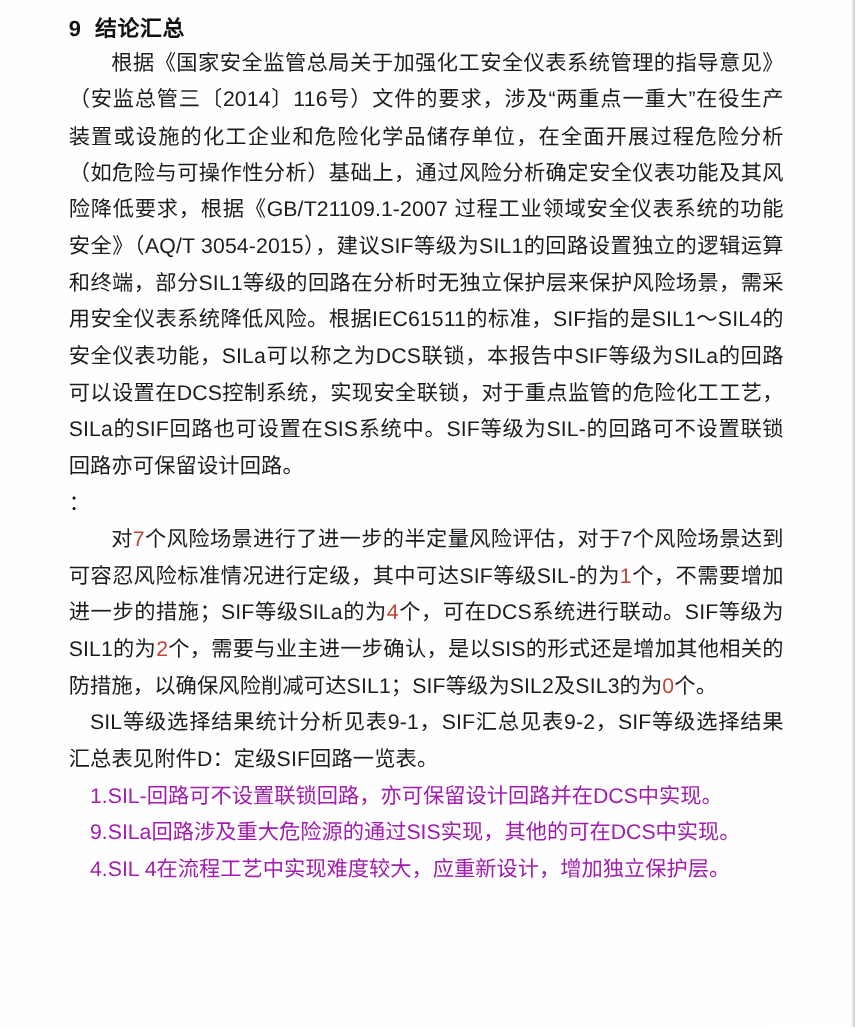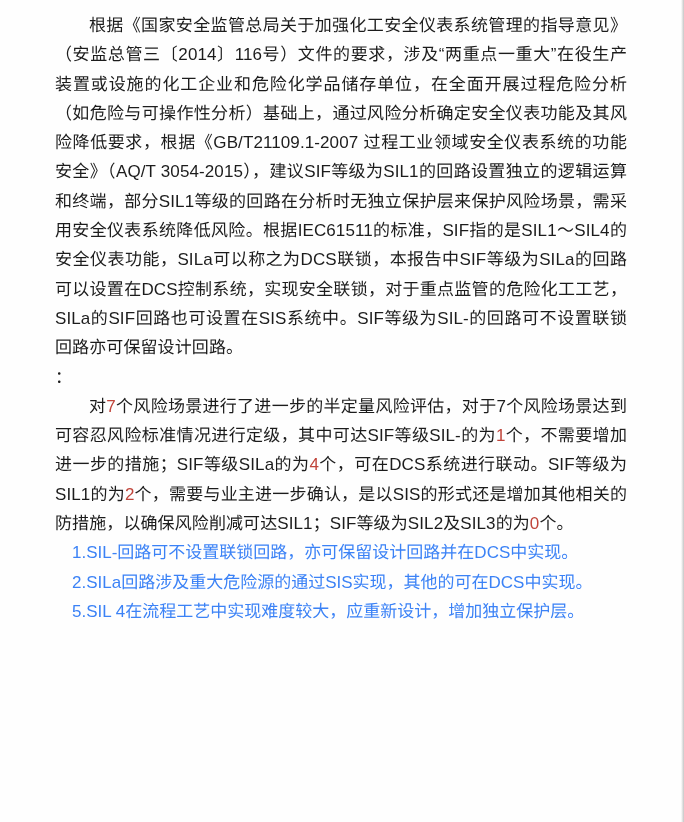--- a/index.html
+++ b/index.html
@@ -50,58 +50,59 @@
   .para {
     font-size: 17px;
     color: #1c1c1c;
     line-height: 29.3px;
     margin: 0;
     text-align: justify;
     text-justify: inter-ideograph;
     letter-spacing: 0.1px;
   }
   .para.first-body {
-    margin-top: 11px;
   }
   .indent {
     text-indent: 2em;
   }
   .indent-1 {
     text-indent: 1em;
   }
   .tight {
     text-align: left;
   }
   .red {
     color: #c0443a;
   }
   .list-line {
     font-size: 17px;
-    color: #3b82f6;
+    color: #a21caf;
     line-height: 29.3px;
     margin: 0;
     padding-left: 1em;
     text-align: left;
     white-space: nowrap;
   }
 </style>
 </head>
 <body>
 
 <div class="page">
   <div class="content">
 
+    <h1 class="heading">9  结论汇总</h1>
 
     <p class="para indent first-body">根据《国家安全监管总局关于加强化工安全仪表系统管理的指导意见》（安监总管三〔2014〕116号）文件的要求，涉及“两重点一重大”在役生产装置或设施的化工企业和危险化学品储存单位，在全面开展过程危险分析（如危险与可操作性分析）基础上，通过风险分析确定安全仪表功能及其风险降低要求，根据《GB/T21109.1-2007  过程工业领域安全仪表系统的功能安全》（AQ/T  3054-2015），建议SIF等级为SIL1的回路设置独立的逻辑运算和终端，部分SIL1等级的回路在分析时无独立保护层来保护风险场景，需采用安全仪表系统降低风险。根据IEC61511的标准，SIF指的是SIL1～SIL4的安全仪表功能，SILa可以称之为DCS联锁，本报告中SIF等级为SILa的回路可以设置在DCS控制系统，实现安全联锁，对于重点监管的危险化工工艺，SILa的SIF回路也可设置在SIS系统中。SIF等级为SIL-的回路可不设置联锁回路亦可保留设计回路。</p>
 
 
     <p class="para tight">：</p>
 
     <p class="para indent"><span>对</span><span class="red">7</span><span>个风险场景进行了进一步的半定量风险评估，对于7个风险场景达到可容忍风险标准情况进行定级，其中可达SIF等级SIL-的为</span><span class="red">1</span><span>个，不需要增加进一步的措施；SIF等级SILa的为</span><span class="red">4</span><span>个，可在DCS系统进行联动。SIF等级为SIL1的为</span><span class="red">2</span><span>个，需要与业主进一步确认，是以SIS的形式还是增加其他相关的防措施，以确保风险削减可达SIL1；SIF等级为SIL2及SIL3的为</span><span class="red">0</span><span>个。</span></p>
 
+    <p class="para indent-1">SIL等级选择结果统计分析见表9-1，SIF汇总见表9-2，SIF等级选择结果汇总表见附件D：定级SIF回路一览表。</p>
 
 
     <p class="list-line">1.SIL-回路可不设置联锁回路，亦可保留设计回路并在DCS中实现。</p>
-    <p class="list-line">2.SILa回路涉及重大危险源的通过SIS实现，其他的可在DCS中实现。</p>
-    <p class="list-line">5.SIL 4在流程工艺中实现难度较大，应重新设计，增加独立保护层。</p>
+    <p class="list-line">9.SILa回路涉及重大危险源的通过SIS实现，其他的可在DCS中实现。</p>
+    <p class="list-line">4.SIL 4在流程工艺中实现难度较大，应重新设计，增加独立保护层。</p>
 
   </div>
 </div>
 
 </body></html>

